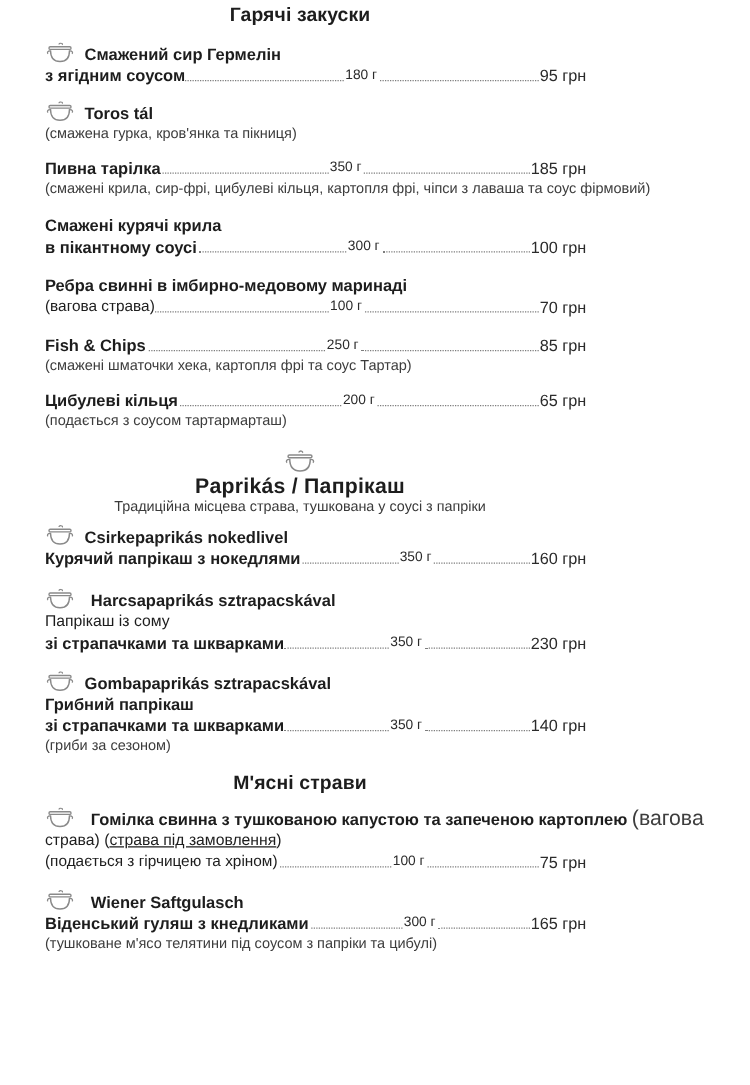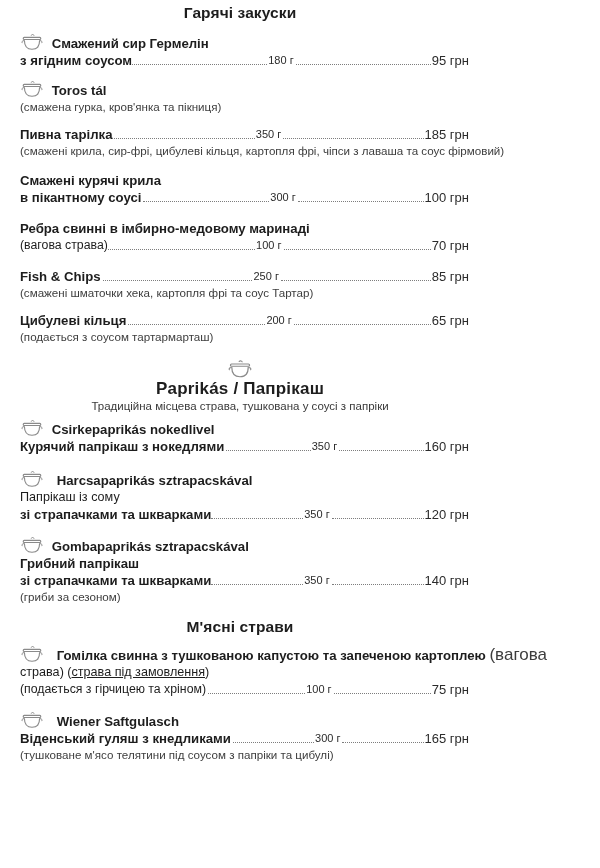--- a/index.html
+++ b/index.html
@@ -56,20 +56,21 @@
   
   .pot {
     display: inline-block;
     vertical-align: -3px;
   }
   .pot svg { display: block; }
 
   
   .dish {
     padding: 0 11px 0 20px;
+    margin-left: 16px;
   }
   .dish-title {
     font-weight: bold;
     font-size: 13.2px;
     color: #1d1d1d;
     line-height: 17px;
     white-space: nowrap;
   }
   .dish-title .tname { margin-left: 4px; }
   .dish-title .tname.wide { margin-left: 9px; }
@@ -312,21 +313,21 @@
         </svg>
       </span>
       <span class="tname wide">Harcsapaprikás sztrapacskával</span>
     </div>
     <div class="plain reg">Папрікаш із сому</div>
     <div class="dish-line">
       <span class="nm">зі страпачками та шкварками</span>
       <span class="lead gapless"></span>
       <span class="wt">350 г</span>
       <span class="lead"></span>
-      <span class="pr">120 грн</span>
+      <span class="pr">230 грн</span>
     </div>
   </div>
 
   <div class="gap14"></div>
 
   <div class="dish">
     <div class="dish-title">
       <span class="pot">
         <svg width="24" height="17" viewBox="0 0 24 17">
           <path d="M11.2 1.6c0-.8 1-1.3 1.9-1 .7.2 1 .8.7 1.2" fill="none" stroke="#8a8a8a" stroke-width="1"></path>

